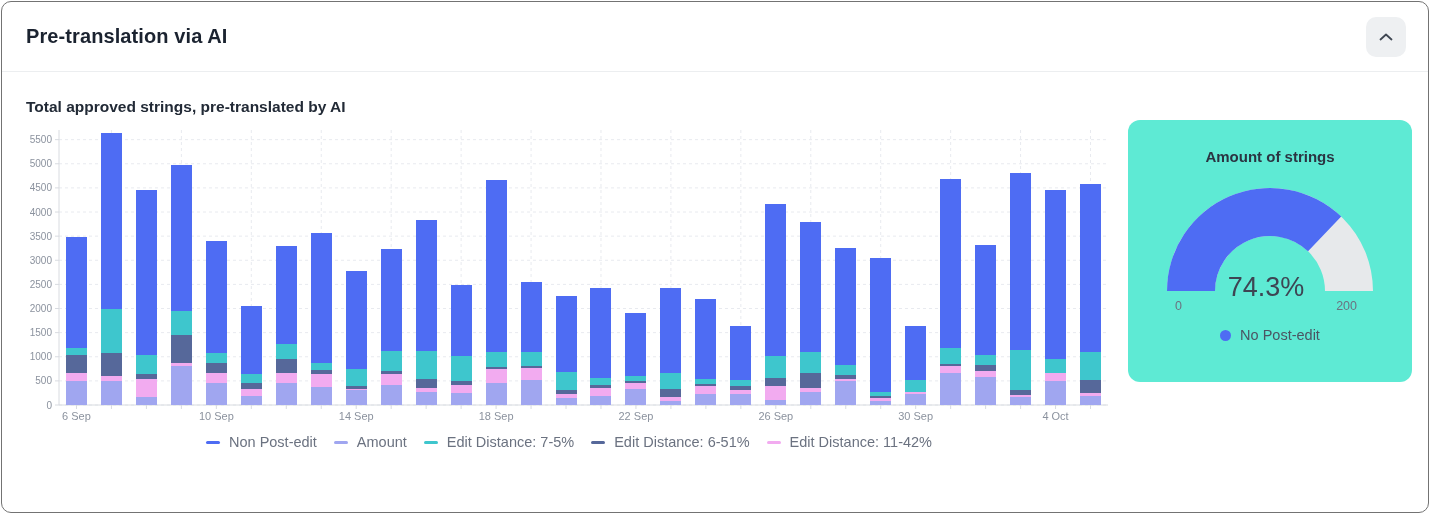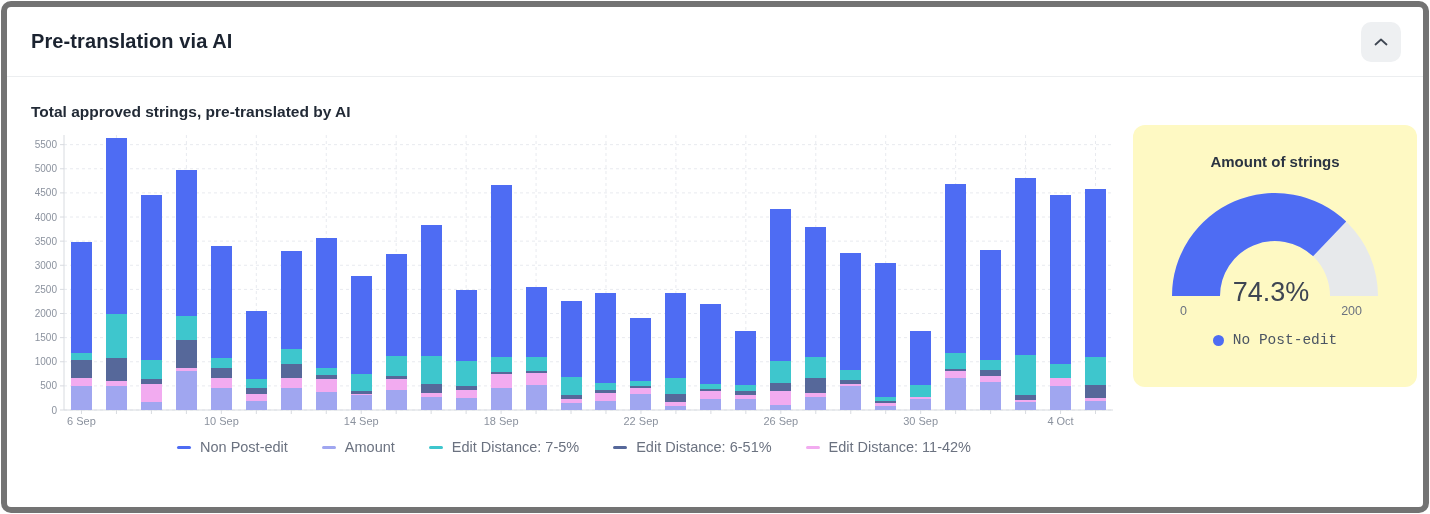--- a/index.html
+++ b/index.html
@@ -4,21 +4,21 @@
 <style>
   * { box-sizing: border-box; margin: 0; padding: 0; }
   html, body { width: 1430px; height: 514px; background: #ffffff; }
   body { font-family: "Liberation Sans", "DejaVu Sans", sans-serif; }
 
   .panel {
     position: relative;
     width: 1428px; height: 512px;
     margin: 1px;
     background: #ffffff;
-    border: 6px solid #737373;
+    border: 1px solid #737373;
     border-radius: 10px;
     overflow: hidden;
   }
 
   .panel-header {
     height: 70px;
     display: flex;
     align-items: center;
     justify-content: space-between;
     padding: 0 22px 0 24px;
@@ -52,31 +52,31 @@
     align-items: flex-start;
   }
   .chart-wrap { width: 1086px; flex: none; }
   #barChart { display: block; }
 
   .chart-legend {
     margin-top: 10px;
     display: flex;
     justify-content: center;
     align-items: center;
-    gap: 34px;
+    gap: 17px;
   }
   .lg-item { display: inline-flex; align-items: center; gap: 9px; cursor: pointer; }
   .lg-dash { width: 14px; height: 3px; border-radius: 2px; display: inline-block; }
   .lg-text { font-size: 14.5px; color: #6b7280; }
 
   .gauge-card {
     margin-left: 16px;
     width: 284px;
     height: 262px;
-    background: #fef9c3;
+    background: #5eead4;
     border-radius: 12px;
     flex: none;
     padding-top: 28px;
     position: relative;
   }
   .gauge-title {
     text-align: center;
     font-size: 15px;
     font-weight: 700;
     color: #2b3442;
@@ -101,21 +101,21 @@
   }
   .gauge-legend {
     margin-top: 14px;
     display: flex;
     justify-content: center;
     align-items: center;
     gap: 9px;
     cursor: pointer;
   }
   .gauge-dot { width: 11px; height: 11px; border-radius: 50%; display: inline-block; }
-  .gauge-legend-text { font-size: 14.5px; color: #4b5563; font-family: Liberation Mono, monospace; }
+  .gauge-legend-text { font-size: 14.5px; color: #4b5563; }
 </style>
 </head>
 <body>
 
 <div class="panel">
   <div class="panel-header">
     <div class="page-title">Pre-translation via AI</div>
     <button class="collapse-btn" aria-label="Collapse">
       <svg width="16" height="10" viewBox="0 0 16 10">
         <polyline points="2.5,7.5 8,2.5 13.5,7.5" fill="none" stroke="#3f4753" stroke-width="1.8" stroke-linecap="round" stroke-linejoin="round"></polyline>

